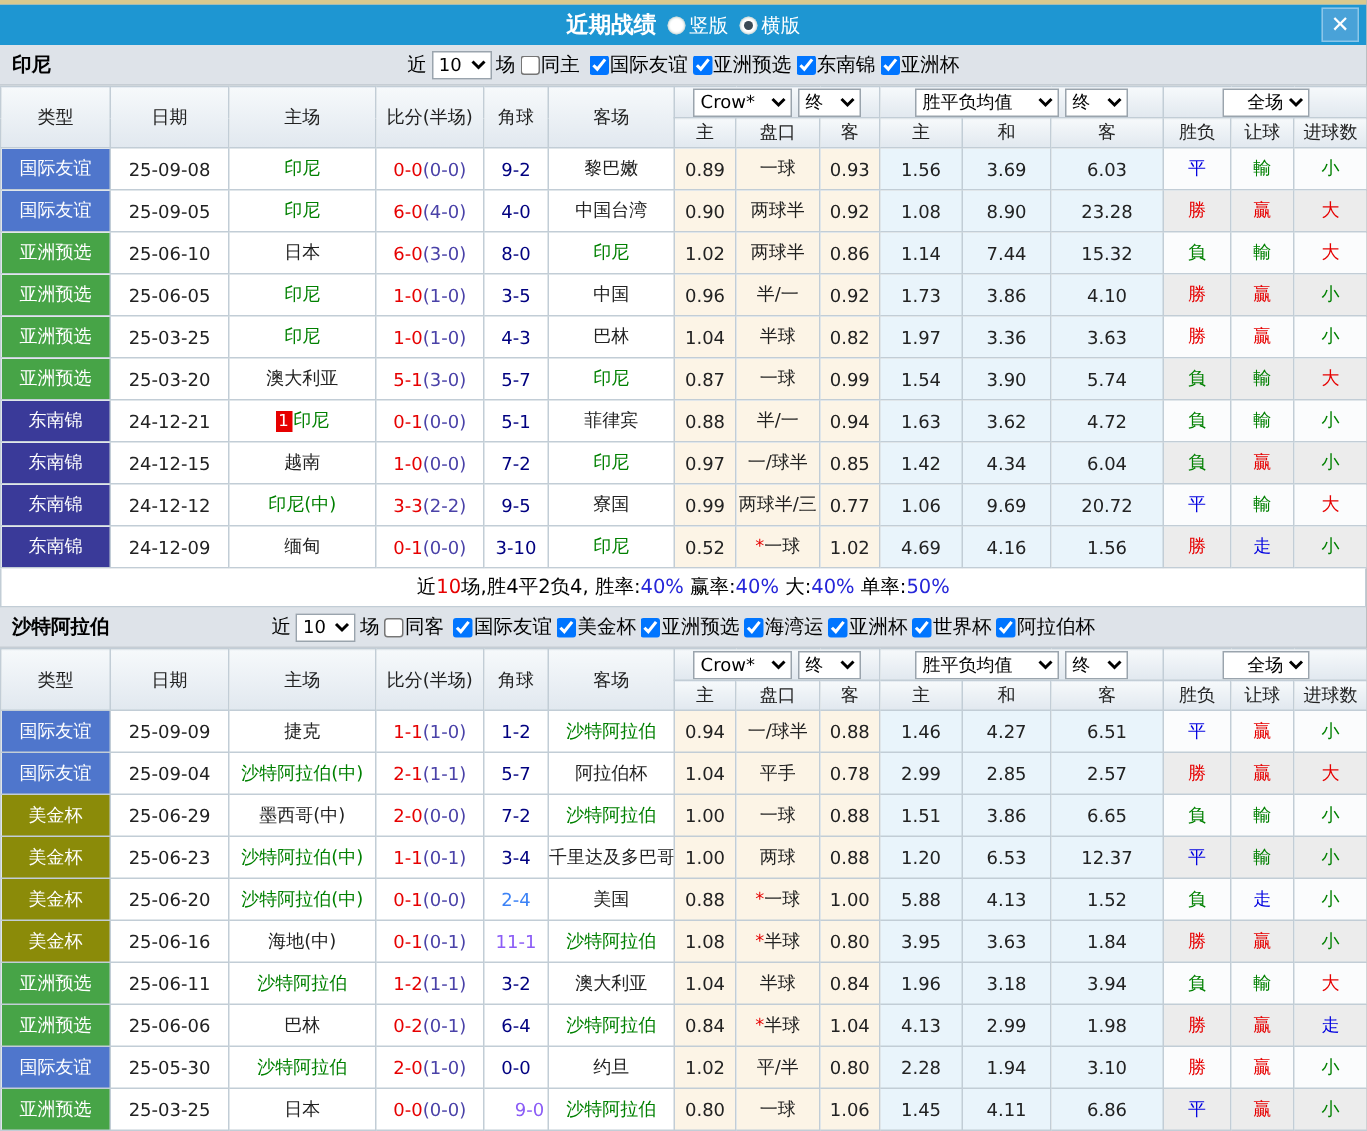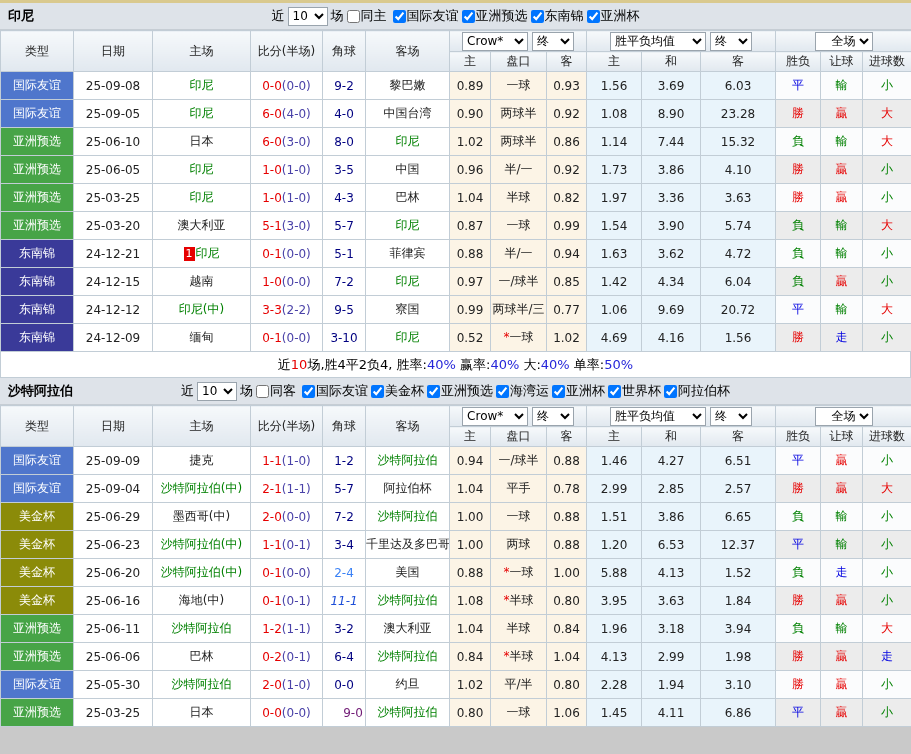--- a/index.html
+++ b/index.html
@@ -38,20 +38,34 @@
   tr.r-odd td.c-res { background: #fbfcfd; }
   tr.r-even td.c-res { background: #ececec; }
   .badge { color: #fff; padding: 0 2px; margin-right: 1px; font-size: 11px; display: inline-block; line-height: 14px; }
   .summary { height: 26px; line-height: 25px; text-align: center; background: #fff; border: 1px solid #c2cdd6; border-top: none; font-size: 13px; white-space: nowrap; }
 </style>
 </head>
 <body>
 
 <div class="app">
 
+  <div class="titlebar">
+    <div class="title-center">
+      <span class="title">近期战绩</span>
+      <label class="tradio">
+        <span class="radio"></span>
+        <span>竖版</span>
+      </label>
+      <label class="tradio">
+        <span class="radio checked"></span>
+        <span>横版</span>
+      </label>
+    </div>
+    <div class="close-btn">✕</div>
+  </div>
 
   <div class="section" id="section-0">
     <div class="section-bar">
       <span class="team-name">印尼</span>
       <div class="filters">
         <span>近</span>
         <select class="sel sel-count"><option>10</option></select>
         <span>场</span>
         <label>
             <input type="checkbox" style="">
@@ -480,21 +494,21 @@
             <td class="c-avg">1.52</td>
             <td class="c-res" style="color: rgb(0, 128, 0);">負</td>
             <td class="c-res" style="color: rgb(0, 0, 224);">走</td>
             <td class="c-res" style="color: rgb(0, 128, 0);">小</td>
           </tr>
           <tr class="r-even">
             <td class="c-type" style="background: rgb(139, 139, 9); color: rgb(255, 255, 255);">美金杯</td>
             <td class="c-date">25-06-16</td>
             <td class="c-team"><span>海地(中)</span></td>
             <td class="c-score"><span style="color: rgb(230, 0, 0);">0-1</span><span style="color: rgb(74, 66, 168);">(0-1)</span></td>
-            <td class="c-corner" style="color: #1d4ed8; font-style: italic;">11-1</td>
+            <td class="c-corner" style="color: #8b5cf6;">11-1</td>
             <td class="c-team"><span style="color: rgb(0, 128, 0);">沙特阿拉伯</span></td>
             <td class="c-odds">1.08</td>
             <td class="c-odds"><span style="color: rgb(230, 0, 0);">*</span>半球</td>
             <td class="c-odds">0.80</td>
             <td class="c-avg">3.95</td>
             <td class="c-avg">3.63</td>
             <td class="c-avg">1.84</td>
             <td class="c-res" style="color: rgb(230, 0, 0);">勝</td>
             <td class="c-res" style="color: rgb(230, 0, 0);">贏</td>
             <td class="c-res" style="color: rgb(0, 128, 0);">小</td>
@@ -548,21 +562,21 @@
             <td class="c-avg">3.10</td>
             <td class="c-res" style="color: rgb(230, 0, 0);">勝</td>
             <td class="c-res" style="color: rgb(230, 0, 0);">贏</td>
             <td class="c-res" style="color: rgb(0, 128, 0);">小</td>
           </tr>
           <tr class="r-even">
             <td class="c-type" style="background: rgb(71, 164, 71); color: rgb(255, 255, 255);">亚洲预选</td>
             <td class="c-date">25-03-25</td>
             <td class="c-team"><span>日本</span></td>
             <td class="c-score"><span style="color: rgb(230, 0, 0);">0-0</span><span style="color: rgb(74, 66, 168);">(0-0)</span></td>
-            <td class="c-corner" style="color: #701a75; padding-left: 18px;">9-0</td>
+            <td class="c-corner" style="color: #8b5cf6; padding-left: 18px;">9-0</td>
             <td class="c-team"><span style="color: rgb(0, 128, 0);">沙特阿拉伯</span></td>
             <td class="c-odds">0.80</td>
             <td class="c-odds">一球</td>
             <td class="c-odds">1.06</td>
             <td class="c-avg">1.45</td>
             <td class="c-avg">4.11</td>
             <td class="c-avg">6.86</td>
             <td class="c-res" style="color: rgb(0, 0, 224);">平</td>
             <td class="c-res" style="color: rgb(230, 0, 0);">贏</td>
             <td class="c-res" style="color: rgb(0, 128, 0);">小</td>

